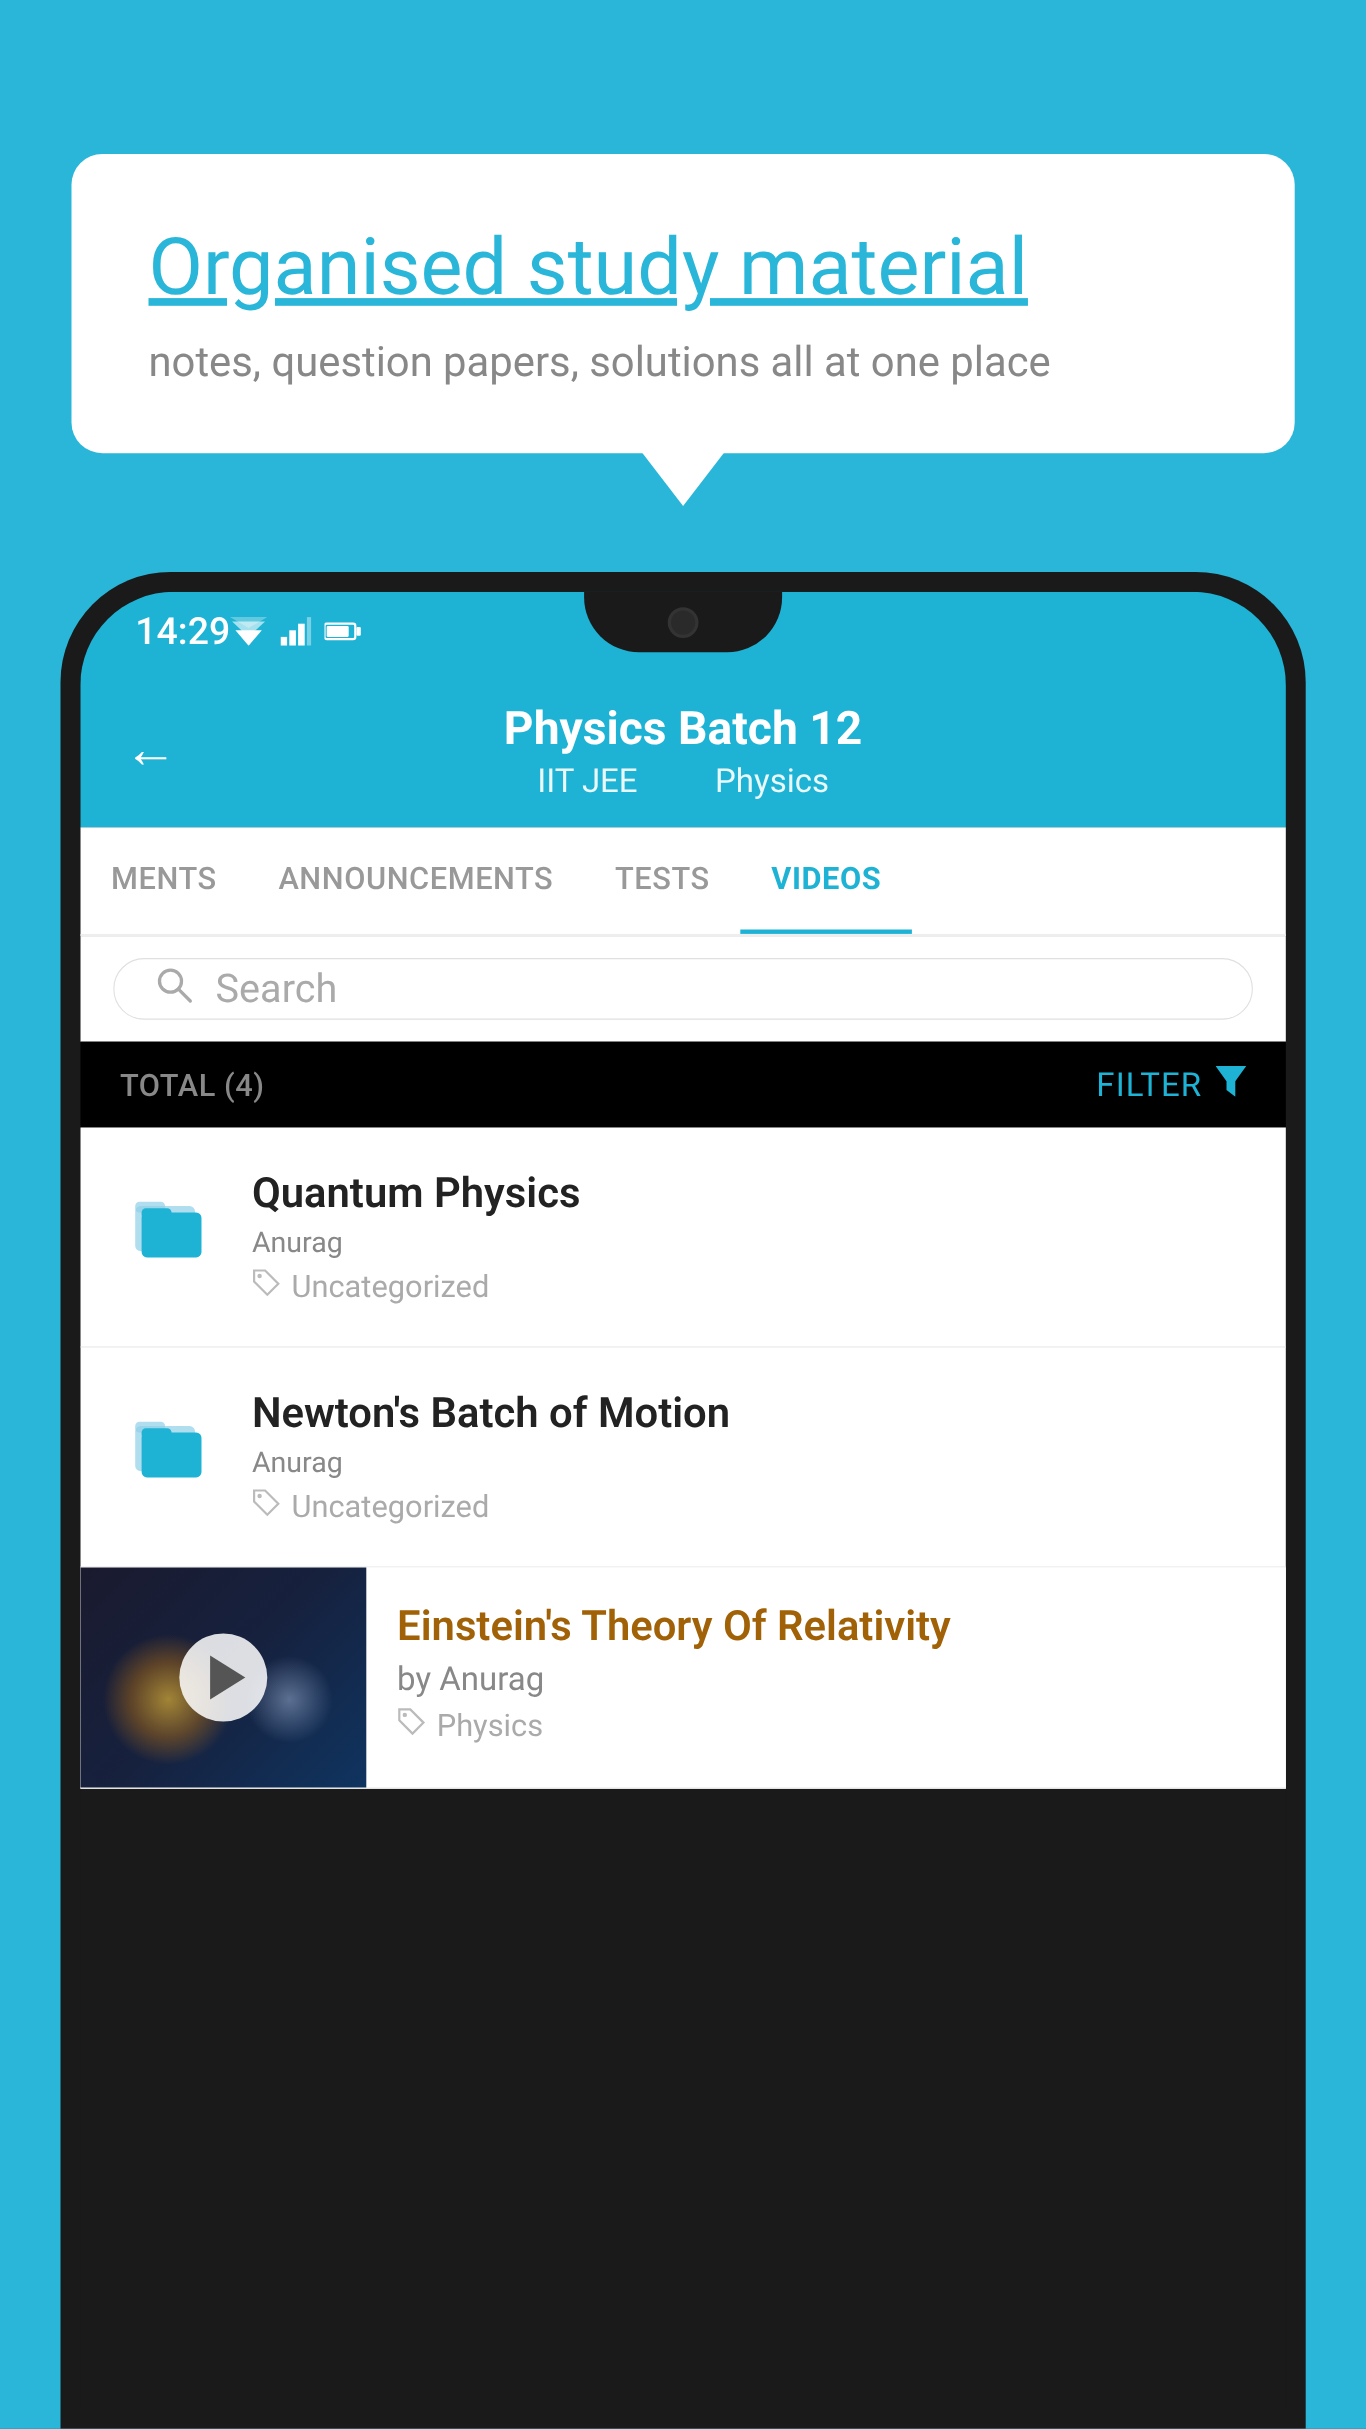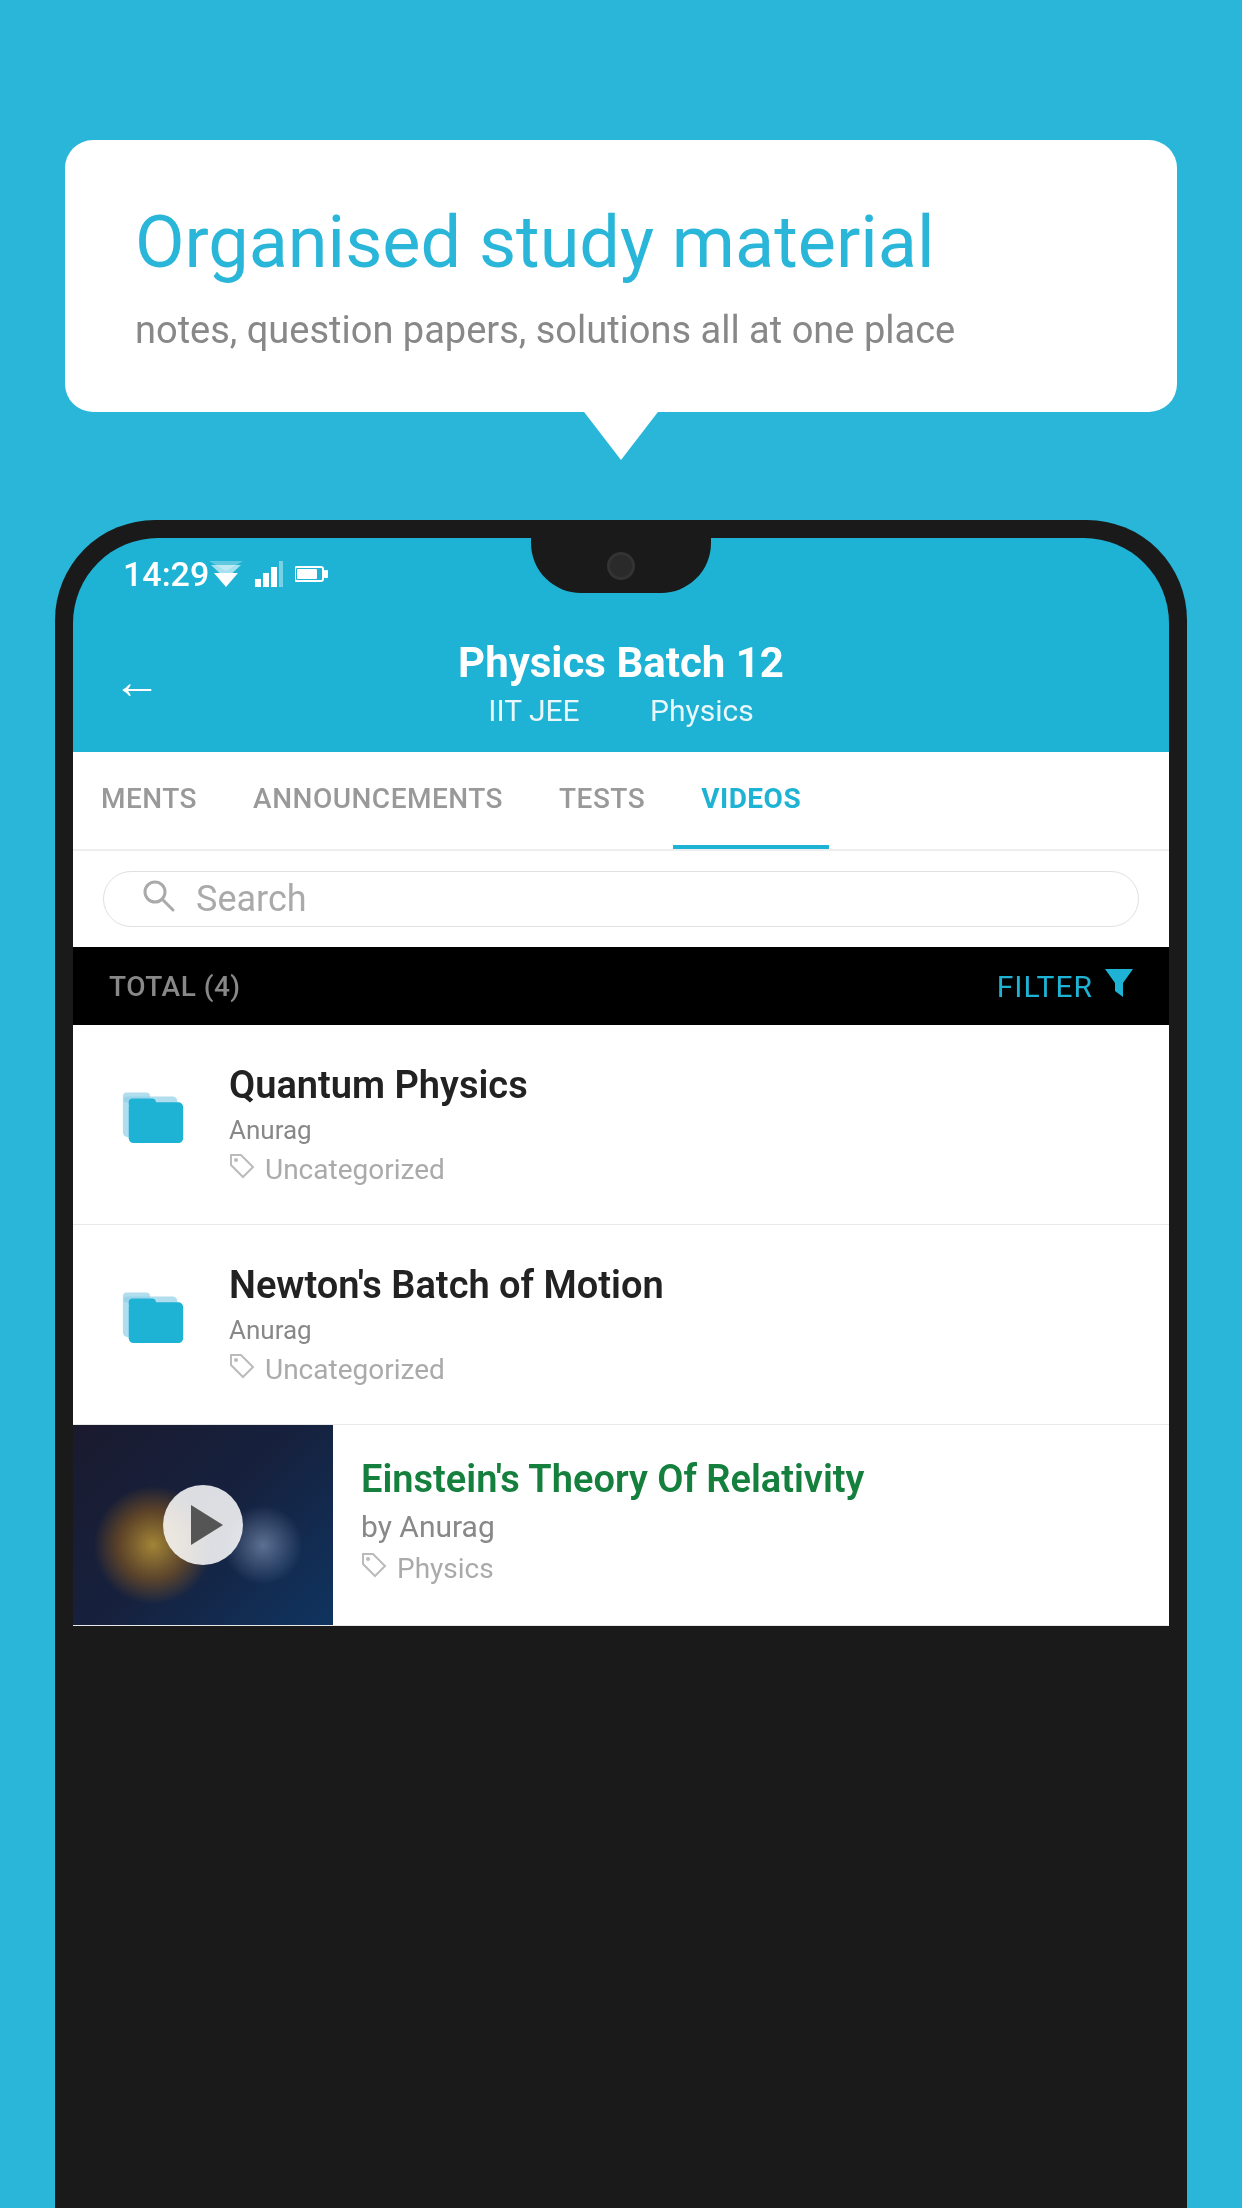--- a/index.html
+++ b/index.html
@@ -40,20 +40,21 @@
       border-right: 40px solid transparent;
       border-top: 52px solid white;
     }
 
     .bubble-title {
       font-size: 72px;
       font-weight: 400;
       color: #29b6d8;
       line-height: 1.2;
       margin-bottom: 22px;
+      text-decoration: underline;
     }
 
     .bubble-subtitle {
       font-size: 38px;
       color: #888;
       font-weight: 400;
     }
 
     
     .phone-frame {
@@ -359,21 +360,21 @@
     }
 
     .video-info {
       flex: 1;
       padding: 32px 28px;
     }
 
     .video-title {
       font-size: 38px;
       font-weight: 600;
-      color: #15803d;
+      color: #a16207;
       margin-bottom: 8px;
     }
 
     .video-author {
       font-size: 30px;
       color: #888;
       margin-bottom: 8px;
     }
 
     .video-tag {

